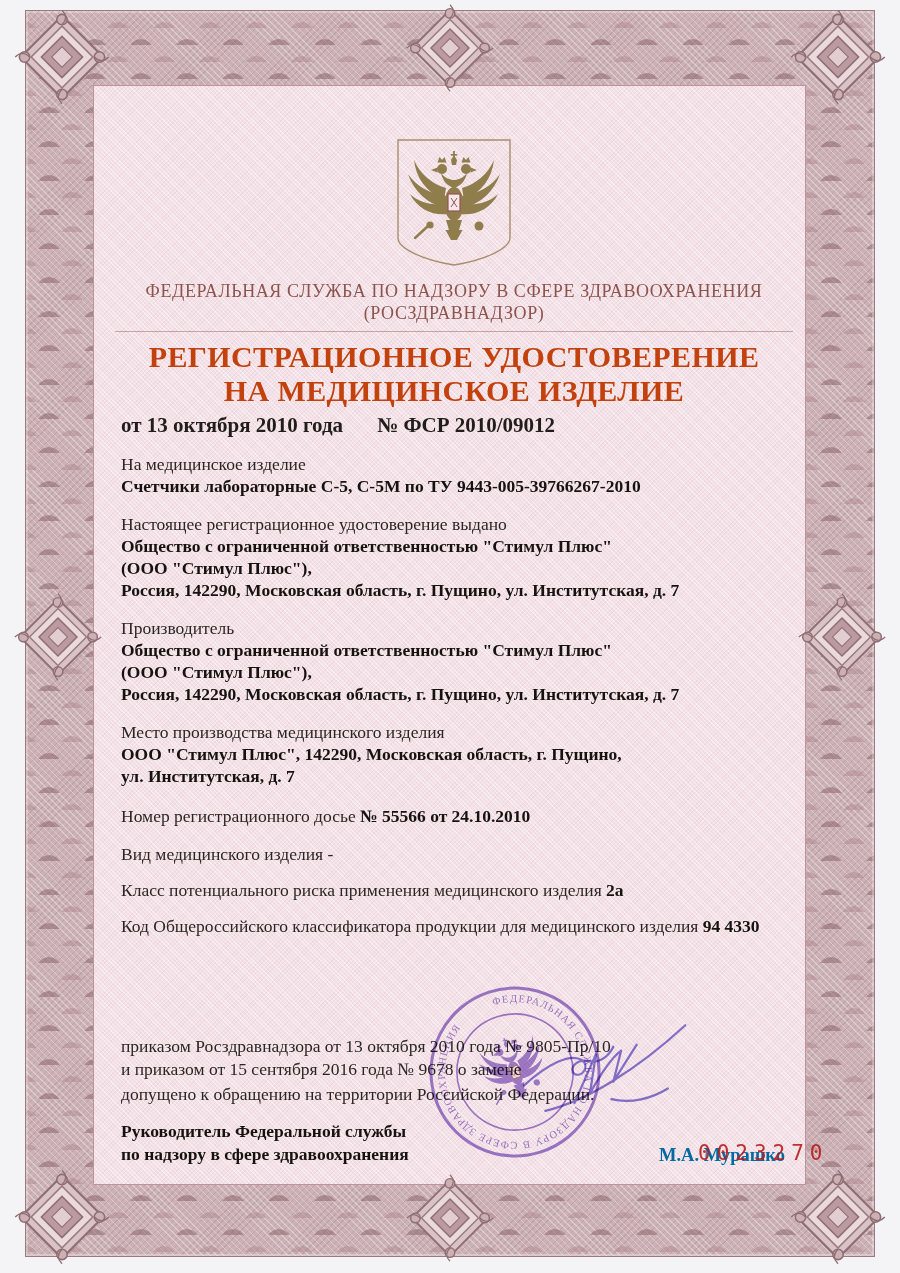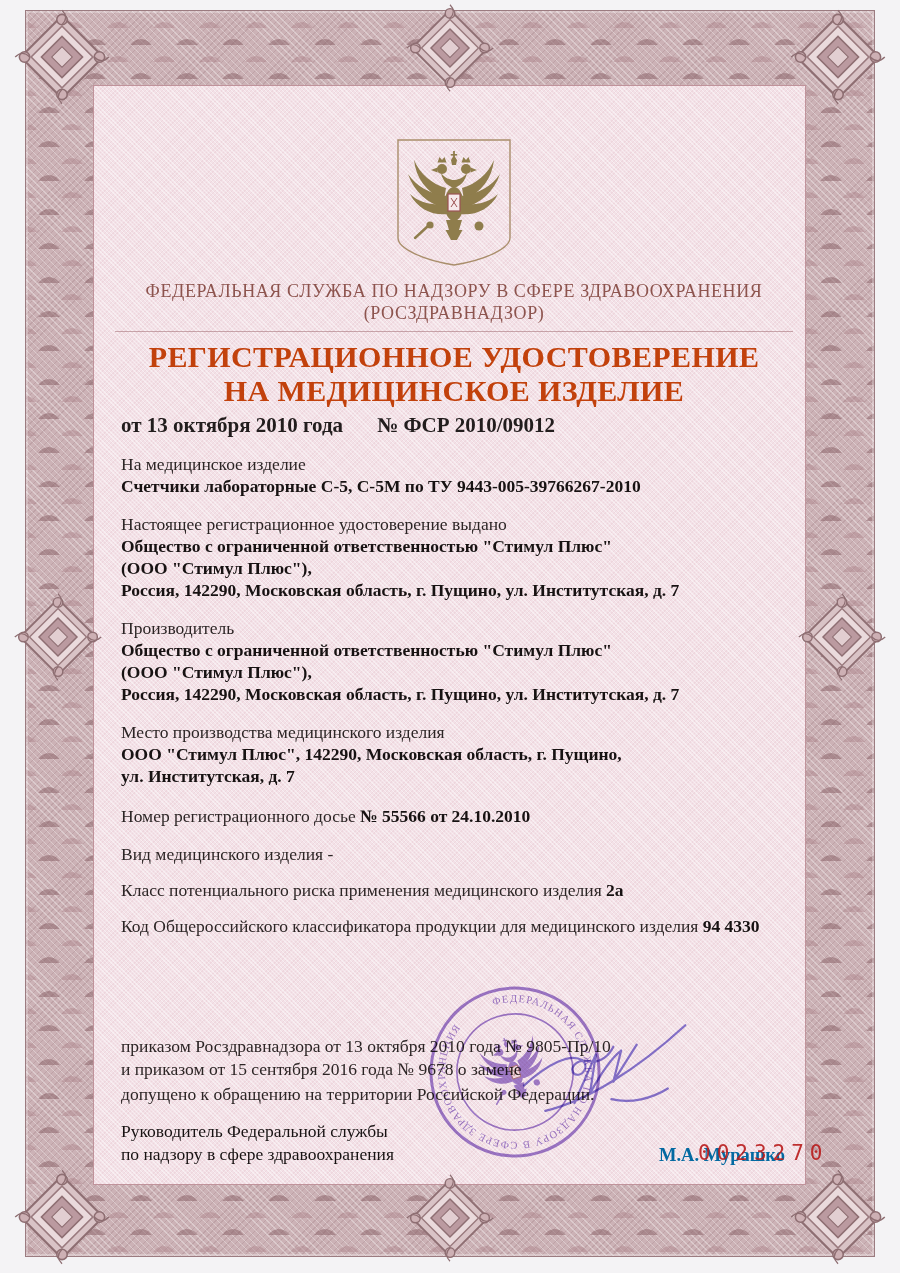--- a/index.html
+++ b/index.html
@@ -49,21 +49,21 @@
   
   .f{margin:16px 0 0 0;font-size:17.5px;color:#2c2525;line-height:22px;}
   .f .b, .b{font-weight:bold;color:#171212;}
   .f.tight{margin-top:14px;}
   
   .orders{margin-top:98px;font-size:17.5px;color:#2c2525;line-height:23px;}
   .orders .last{margin-top:2px;}
   .signer-row{
     display:flex;justify-content:space-between;align-items:flex-end;margin-top:14px;
   }
-  .signer{font-size:17.5px;font-weight:normal;color:#171212;line-height:23px;}
+  .signer{font-size:17.5px;font-weight:bold;color:#171212;line-height:23px;}
   .signer-name{font-size:18.5px;font-weight:bold;color:#0369a1;padding-right:2px;}
   .stamp{
     position:absolute;left:425px;top:982px;width:180px;height:180px;
     color:#8a63c8;opacity:.82;transform:rotate(-18deg);mix-blend-mode:multiply;
   }
   .signature{
     position:absolute;left:518px;top:1012px;width:180px;height:115px;
     color:#7b6cd4;opacity:.9;mix-blend-mode:multiply;
   }
   .serial{

